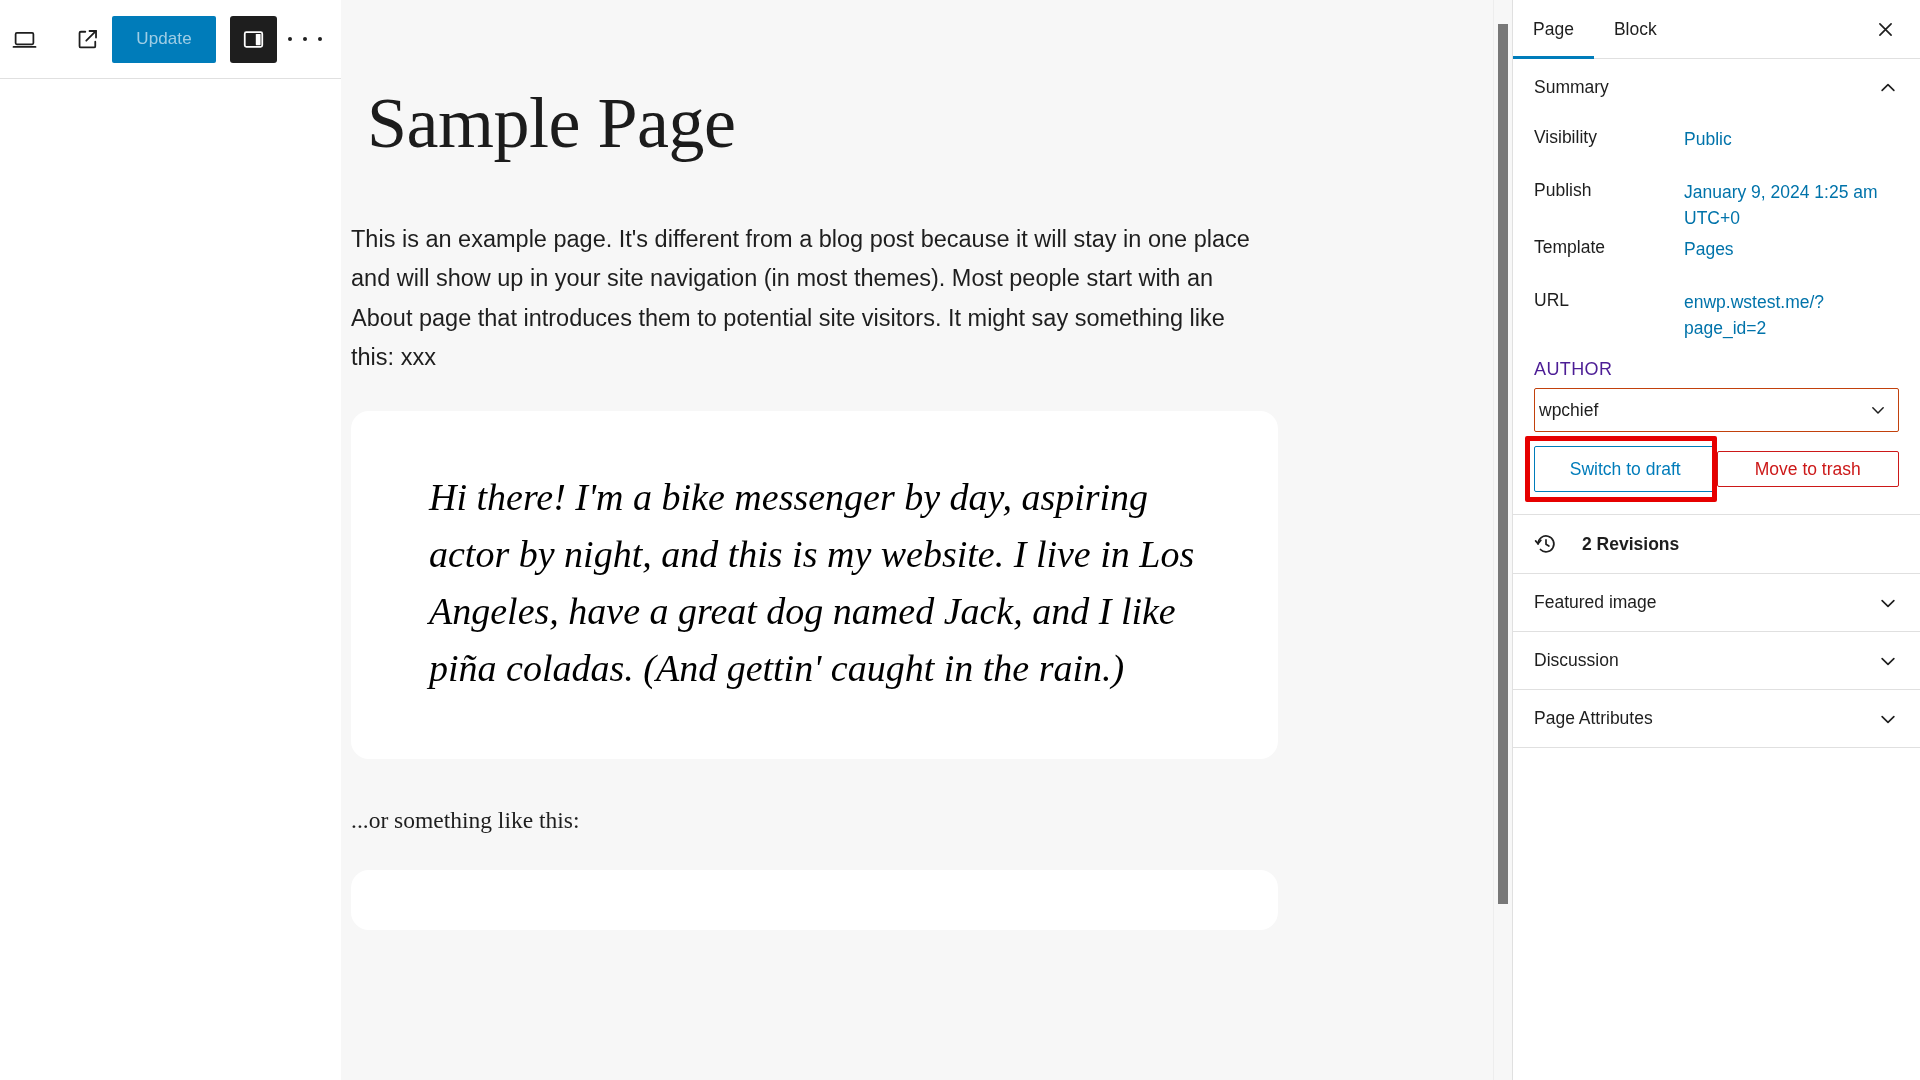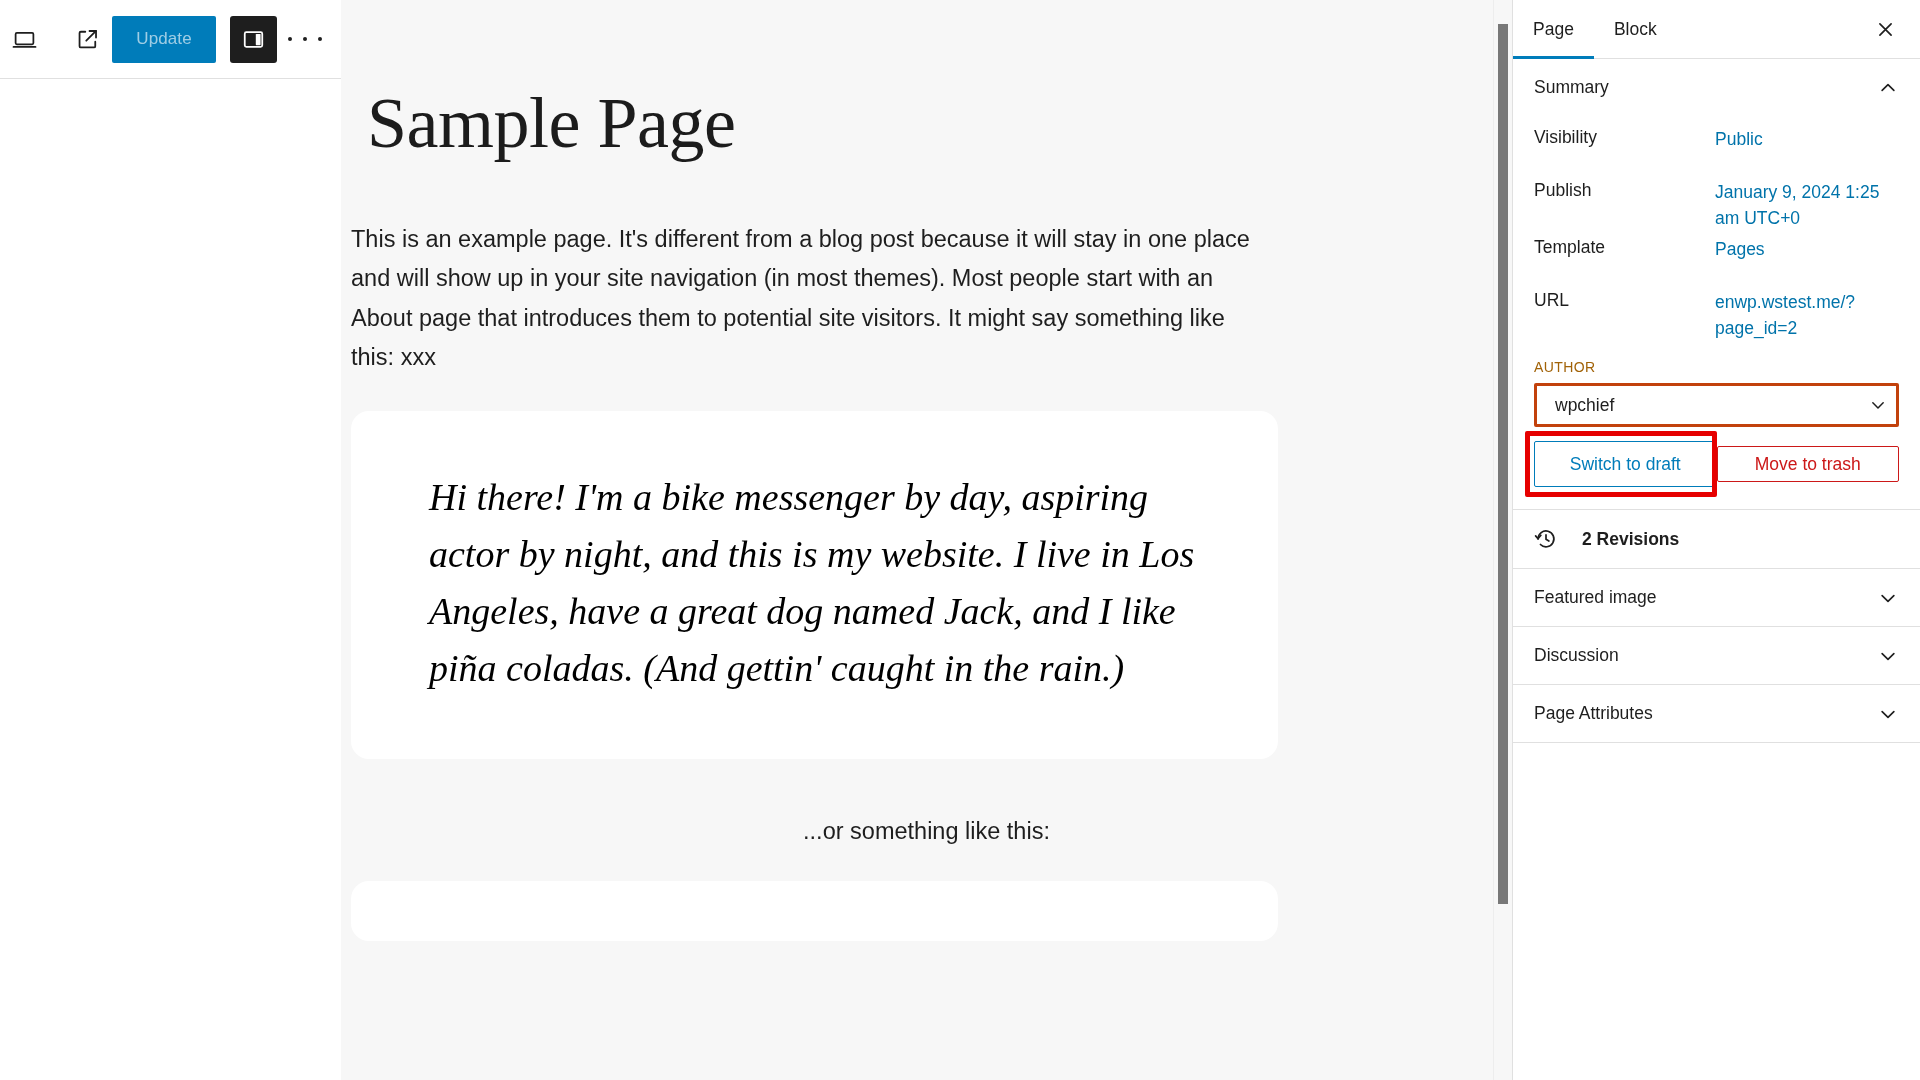--- a/index.html
+++ b/index.html
@@ -79,23 +79,23 @@
     width:927px;
     background:#ffffff; border-radius:18px;
     padding:58px 70px 62px 78px;
   }
   #quote-text {
     font-family:"Liberation Serif", serif;
     font-style:italic; font-size:38px; line-height:57px;
     color:#000000;
   }
   #closing-paragraph {
-    font-family:Liberation Sans, sans-serif;
+    font-family:Liberation Serif, serif;
     font-size:23.5px; line-height:34px; color:#1e1e1e;
-    padding:0 10px; margin-top:55px;text-align:center;
+    padding:0 10px; margin-top:44px;
   }
   #next-card {
     margin-top:33px; margin-left:10px;
     width:927px; height:60px;
     background:#ffffff; border-radius:18px;
   }
   
   #canvas-scrollbar-track {
     position:absolute; top:0; right:0; width:19px; height:100%;
     background:#f7f7f7; border-left:1px solid #ededed;
@@ -141,42 +141,42 @@
   .panel-header {
     height:57px; display:flex; align-items:center;
     padding:0 21px; cursor:pointer; background:transparent;
     border:none; width:100%; font-family:"Liberation Sans", sans-serif;
   }
   .panel-title { font-size:17.5px; color:#1e1e1e; font-weight:400; }
   .panel-chevron { margin-left:auto; color:#1e1e1e; display:flex; }
   .panel-divider { height:1px; background:#e0e0e0; }
 
   #summary-body { padding:5px 21px 0 21px; }
-  .summary-row { display:flex; align-items:flex-start; min-height:53px;gap:31px; }
+  .summary-row { display:flex; align-items:flex-start; min-height:53px; }
   .summary-label {
     width:150px; flex:0 0 150px;
     font-size:17.5px; color:#1e1e1e; padding-top:6px;
   }
   .summary-value {
     flex:1; font-size:17.5px; color:#0073aa;
     line-height:25.5px; padding-top:6px;
     word-break:break-word; cursor:pointer; background:none; border:none;
     text-align:left; font-family:"Liberation Sans", sans-serif;
   }
   .summary-value.two-line { line-height:25.5px; }
 
   #author-label {
-    font-size:14px; letter-spacing:0.4px; color:#a16207;
+    font-size:18px; letter-spacing:0.4px; color:#4c1d95;
     text-transform:uppercase; margin:18px 0 8px 0;
   }
   #author-select-wrap { position:relative; }
   #author-select {
     width:100%; height:44px;
-    border:3px solid #c2410c; border-radius:2px;
-    background:#ffffff; padding:0 36px 0 18px;
+    border:1px solid #c2410c; border-radius:2px;
+    background:#ffffff; padding:0 36px 0 4px;
     font-size:17.5px; color:#1e1e1e;
     font-family:"Liberation Sans", sans-serif;
     appearance:none; -webkit-appearance:none; cursor:pointer;
   }
   #author-select-chevron {
     position:absolute; right:11px; top:0; height:44px;
     display:flex; align-items:center; pointer-events:none; color:#1e1e1e;
   }
 
   #status-actions-row {

